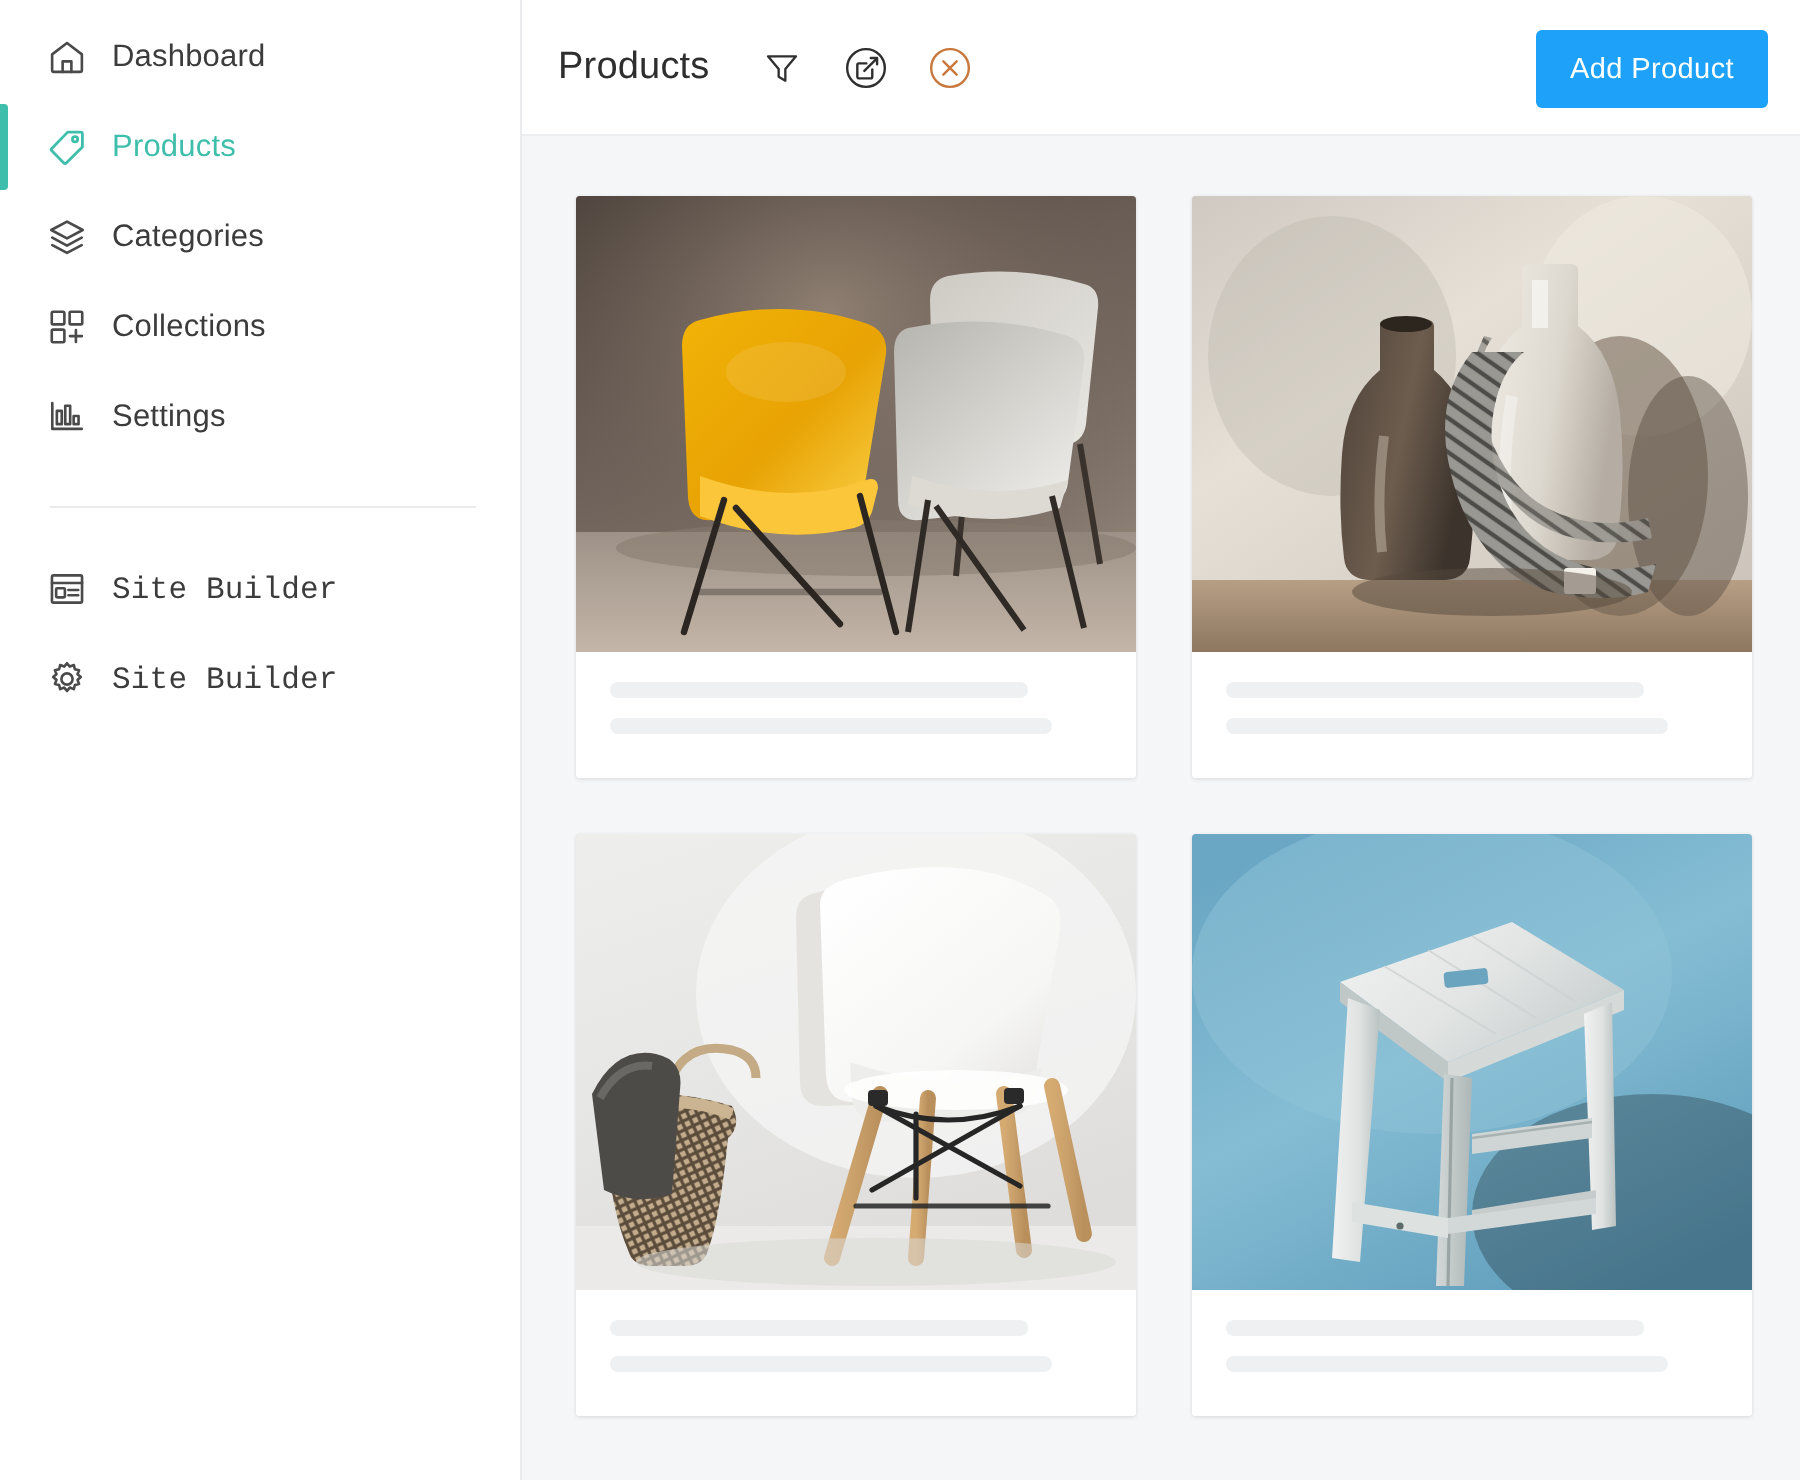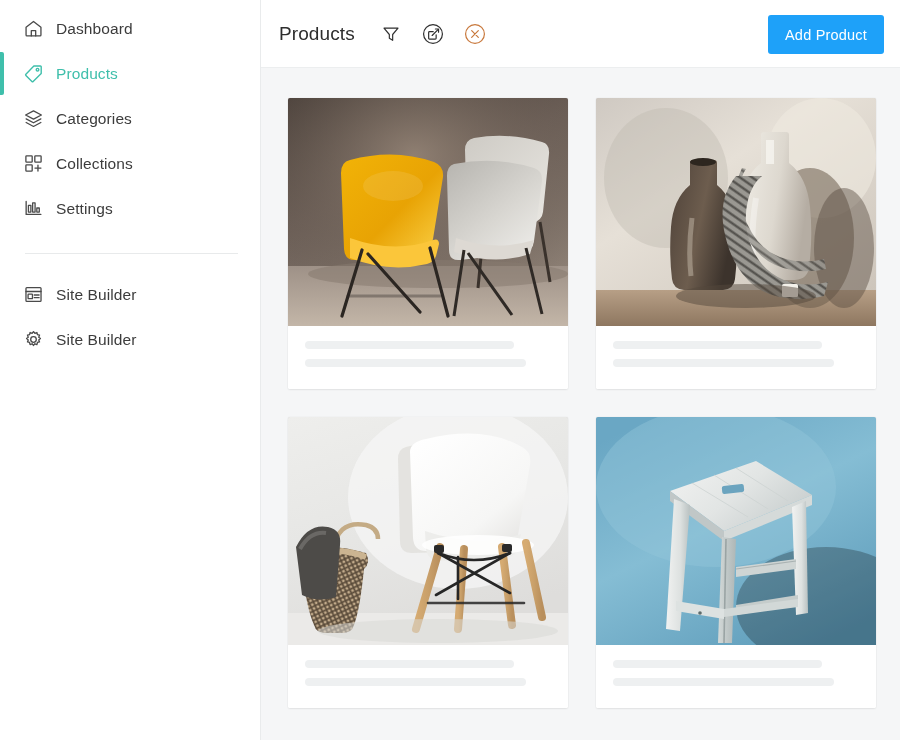--- a/index.html
+++ b/index.html
@@ -68,21 +68,21 @@
     background: #3fbfab;
     border-radius: 0 2px 2px 0;
   }
 
   .nav-divider {
     height: 1px;
     background: #e8eaeb;
     margin: 22px 22px 22px 25px;
   }
 
-  .nav-group-2 { margin-top: -4px; }
+  .nav-group-2 { margin-top: -4px; font-family: Liberation Mono, monospace; }
 
   
   #main {
     flex: 1 1 auto;
     height: 740px;
     display: flex;
     flex-direction: column;
     background: #f4f5f6;
     min-width: 0;
   }

